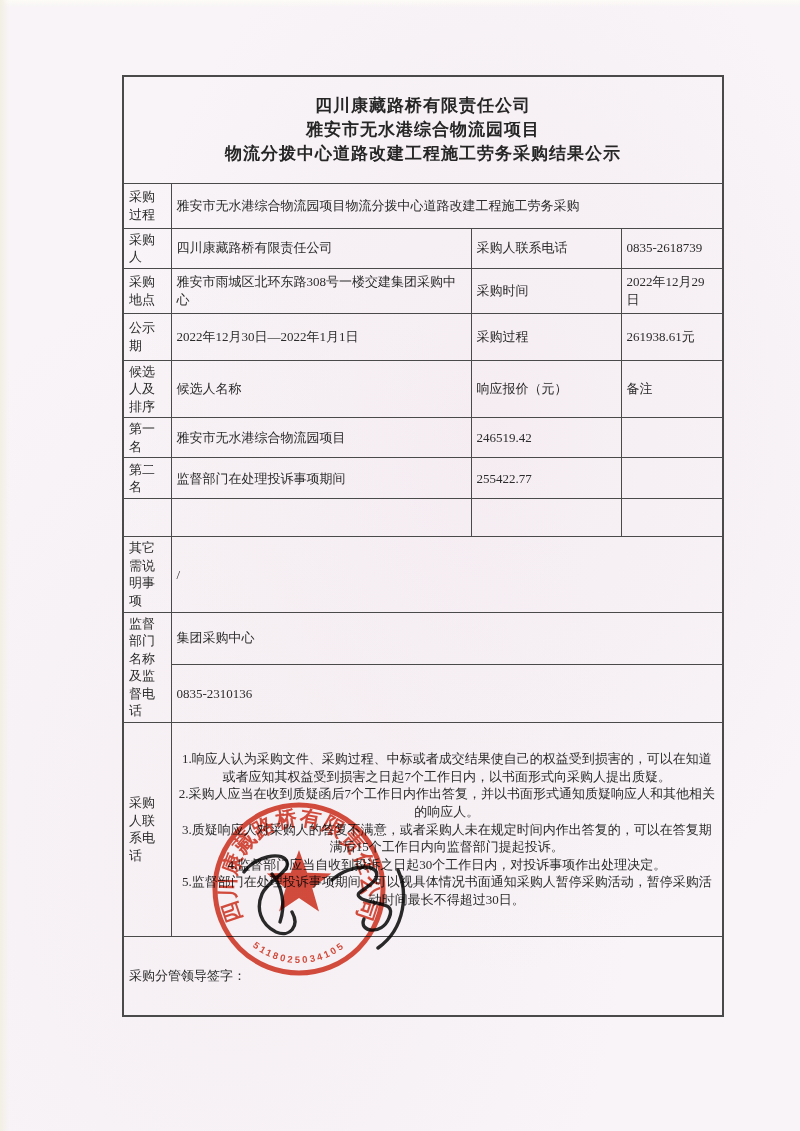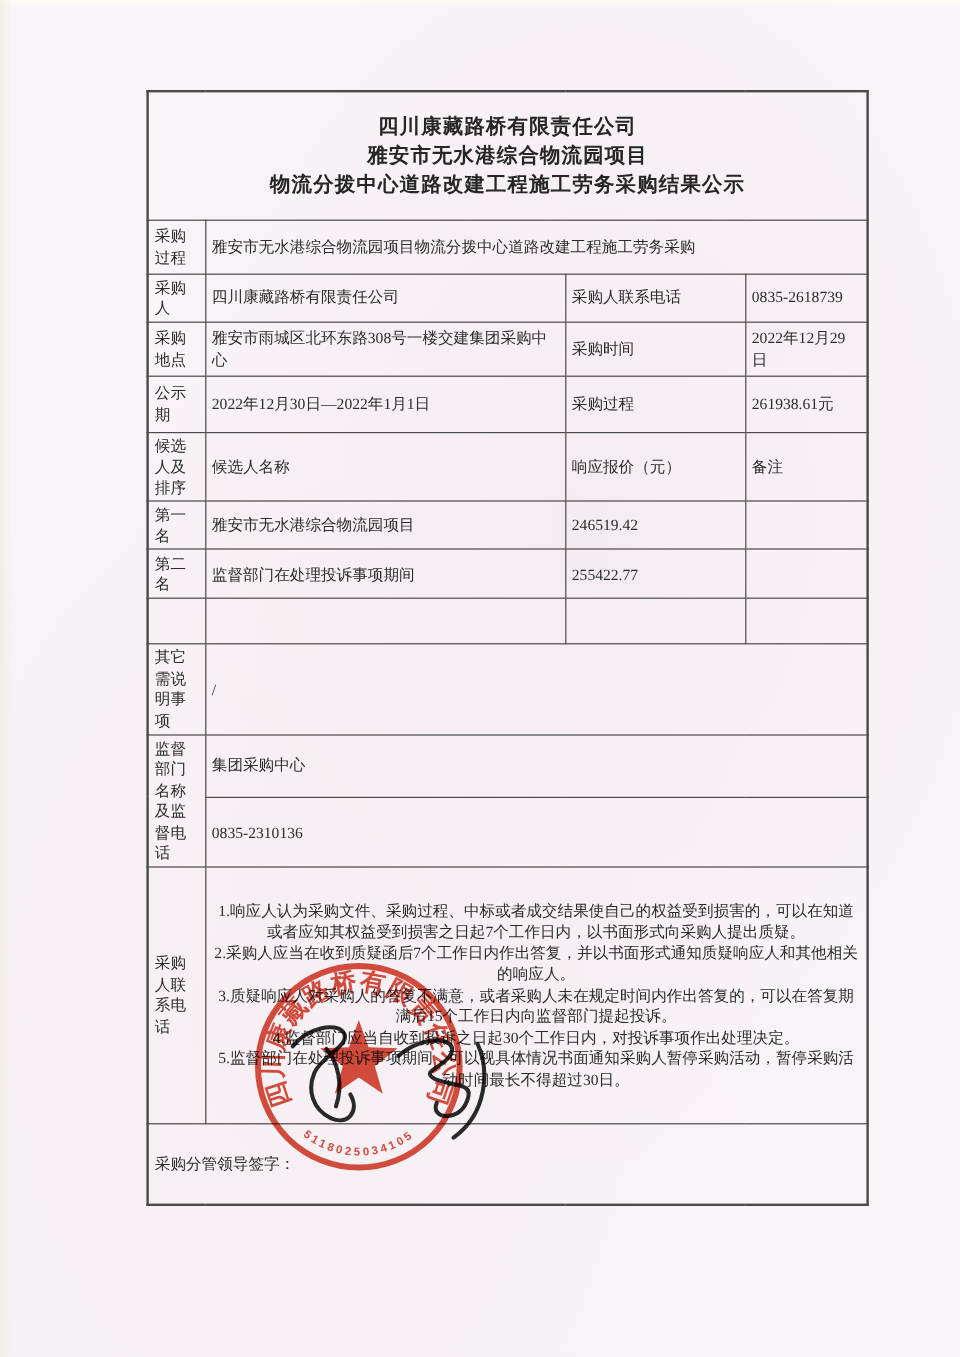--- a/index.html
+++ b/index.html
@@ -151,21 +151,21 @@
       <td class="lab">采购人联系电话</td>
       <td colspan="3" class="obj-cell">
         <p>1.响应人认为采购文件、采购过程、中标或者成交结果使自己的权益受到损害的，可以在知道或者应知其权益受到损害之日起7个工作日内，以书面形式向采购人提出质疑。</p>
         <p>2.采购人应当在收到质疑函后7个工作日内作出答复，并以书面形式通知质疑响应人和其他相关的响应人。</p>
         <p>3.质疑响应人对采购人的答复不满意，或者采购人未在规定时间内作出答复的，可以在答复期满后15个工作日内向监督部门提起投诉。</p>
         <p>4.监督部门应当自收到投诉之日起30个工作日内，对投诉事项作出处理决定。</p>
         <p>5.监督部门在处理投诉事项期间，可以视具体情况书面通知采购人暂停采购活动，暂停采购活动时间最长不得超过30日。</p>
       </td>
     </tr>
 
-    <tr style="height:68px">
+    <tr style="height:80px">
       <td colspan="4" class="sig-cell">
         <span>采购分管领导签字：</span>
       </td>
     </tr>
   </tbody>
     </table>
 
   <svg class="signature" viewBox="0 0 230 115">
     <g stroke="#1f1f1f" stroke-width="3.4" fill="none" stroke-linecap="round" stroke-linejoin="round">
       <path d="M 16,30 C 28,14 52,10 58,18 C 66,28 40,38 34,52 C 28,66 32,82 48,90 C 62,96 72,84 64,70"></path>

